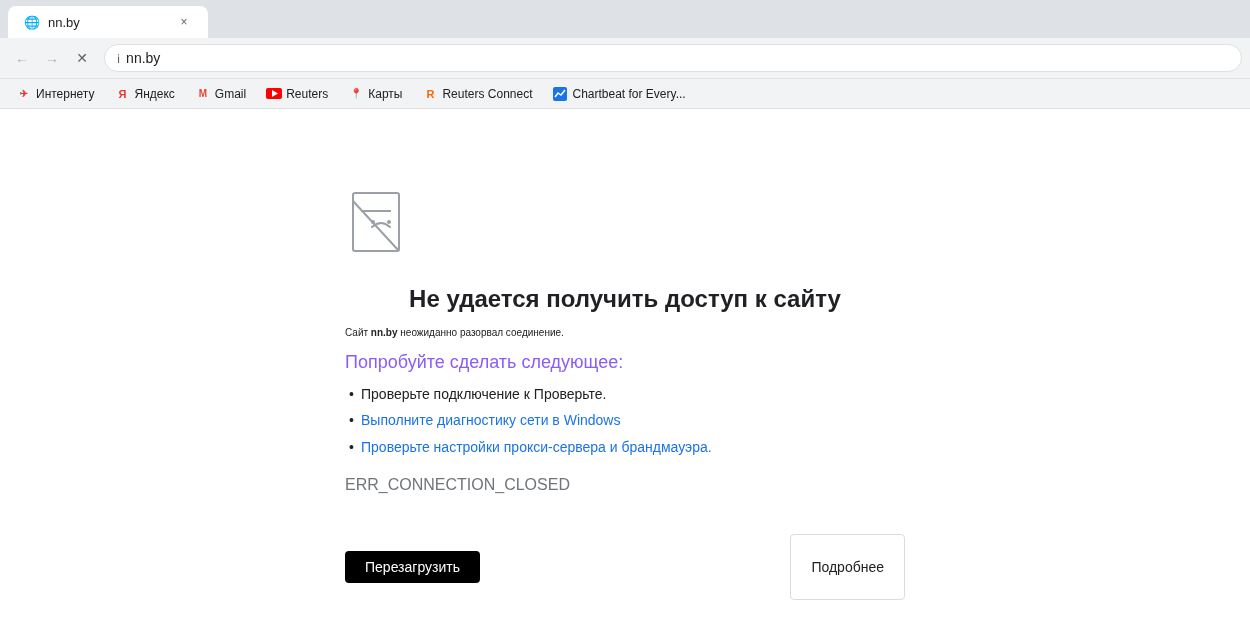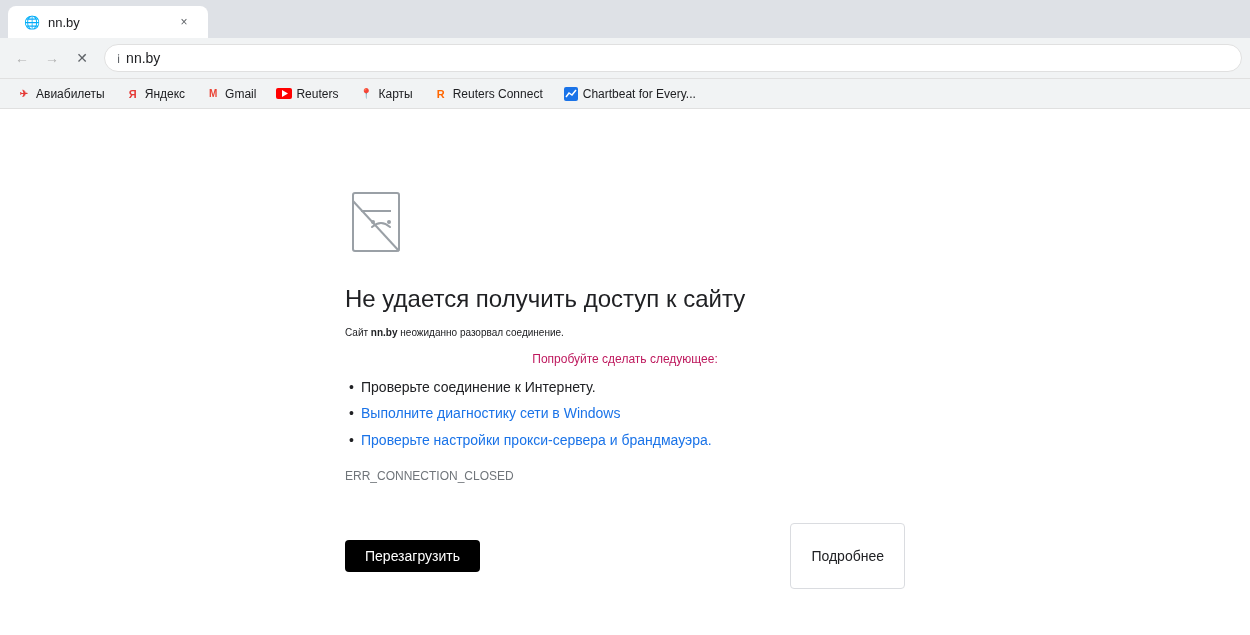--- a/index.html
+++ b/index.html
@@ -164,41 +164,41 @@
     }
 
     .error-icon {
       width: 72px;
       height: 72px;
       margin-bottom: 24px;
     }
 
     .error-title {
       font-size: 24px;
-      font-weight: 400;
+      font-weight: 700;
       color: #202124;
       margin-bottom: 12px;
+      text-align: center;
     }
 
     .error-subtitle {
       font-size: 10px;
       color: #202124;
       margin-bottom: 12px;
       line-height: 1.5;
     }
 
     .error-subtitle strong {
       font-weight: 600;
     }
 
     .error-suggestions-title {
-      font-size: 12px;
-      color: #be185d;
+      font-size: 18px;
+      color: #8b5cf6;
       margin-bottom: 8px;
-      text-align: center;
     }
 
     .error-suggestions {
       list-style: none;
       padding: 0;
       margin: 0 0 16px 0;
     }
 
     .error-suggestions li {
       font-size: 14px;
@@ -213,21 +213,21 @@
       position: absolute;
       left: 4px;
     }
 
     .error-suggestions li a {
       color: #1a73e8;
       text-decoration: none;
     }
 
     .error-code {
-      font-size: 12px;
+      font-size: 16px;
       color: #70757a;
       margin-bottom: 40px;
     }
 
     .error-buttons {
       display: flex;
       align-items: center;
       justify-content: space-between;
     }
 
@@ -283,21 +283,21 @@
     </div>
     <div class="address-bar">
       <span style="color:#5f6368;font-size:12px;">ℹ</span>
       <span class="address-text">nn.by</span>
     </div>
   </div>
 
   <div class="bookmarks-bar">
     <div class="bookmark-item">
       <div class="bookmark-favicon avia-icon">✈</div>
-      <span>Авиабилеты</span>
+      <span>Интернету</span>
     </div>
     <div class="bookmark-item">
       <div class="bookmark-favicon yandex-icon">Я</div>
       <span>Яндекс</span>
     </div>
     <div class="bookmark-item">
       <div class="bookmark-favicon gmail-icon" style="color:#ea4335;font-weight:bold;">M</div>
       <span>Gmail</span>
     </div>
     <div class="bookmark-item">
@@ -345,21 +345,21 @@
 
     <h1 class="error-title">Не удается получить доступ к сайту</h1>
 
     <p class="error-subtitle">
       <span>Сайт </span><strong>nn.by</strong><span> неожиданно разорвал соединение.</span>
     </p>
 
     <p class="error-suggestions-title">Попробуйте сделать следующее:</p>
     <ul class="error-suggestions">
       <li>
-        <span>Проверьте соединение к Интернету.</span>
+        <span>Проверьте подключение к Проверьте.</span>
       </li>
       <li>
         <a href="#">Выполните диагностику сети в Windows</a>
       </li>
       <li>
         <a href="#">Проверьте настройки прокси-сервера и брандмауэра.</a>
       </li>
     </ul>
 
     <p class="error-code">ERR_CONNECTION_CLOSED</p>

